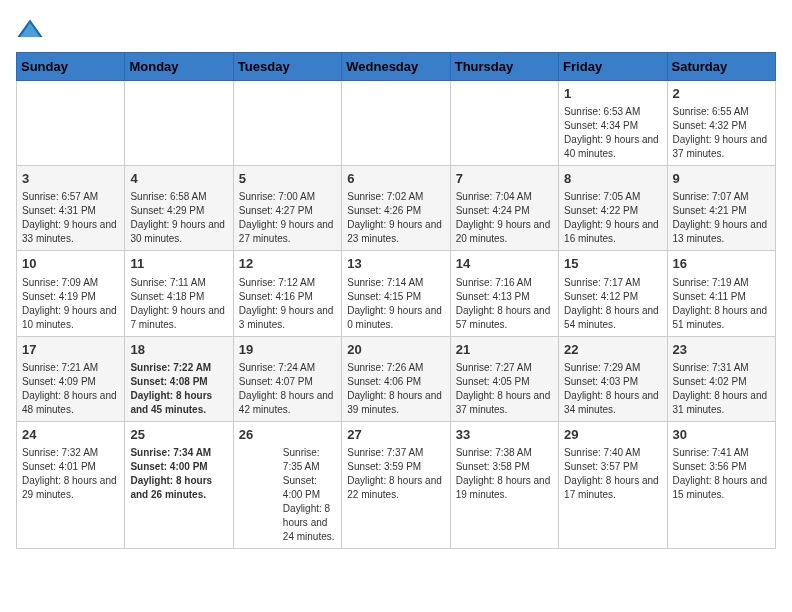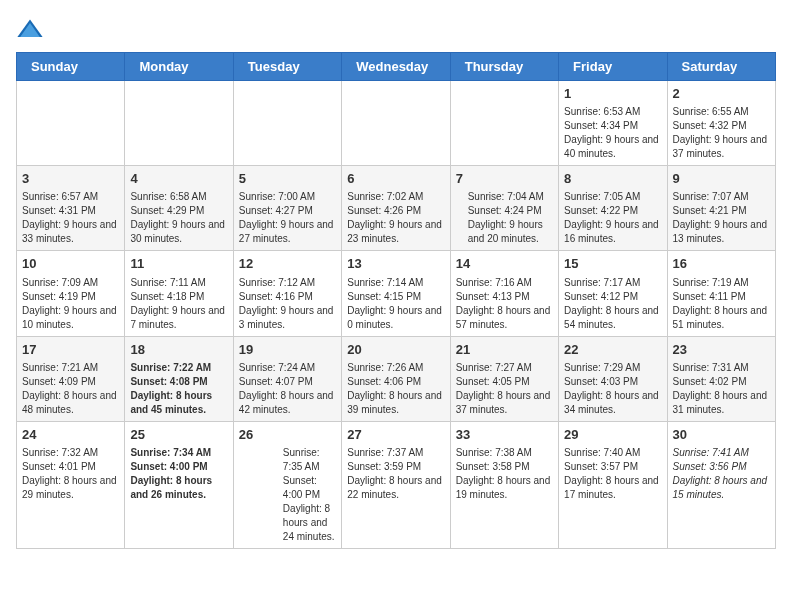--- a/index.html
+++ b/index.html
@@ -45,22 +45,22 @@
       color: #444;
       margin-top: 2px;
     }
     .calendar {
       width: 100%;
       border-collapse: collapse;
       font-size: 11px;
     }
     .calendar th {
       background: #3a7dc9;
-      color: #ffffff;
-      padding: 6px 14px;
+      color: #000000;
+      padding: 6px 4px;
       text-align: left;
       font-size: 13px;
       font-weight: bold;
       border: 1px solid #2a6ab8;
     }
     .calendar td {
       vertical-align: top;
       padding: 4px 5px;
       border: 1px solid #ccc;
       width: calc(100% / 7);
@@ -158,21 +158,21 @@
 Daylight: 9 hours and 27 minutes.</div>
         </td>
         <td>
           <span class="day-num">6</span>
           <div class="day-info" style="white-space: pre-line;">Sunrise: 7:02 AM
 Sunset: 4:26 PM
 Daylight: 9 hours and 23 minutes.</div>
         </td>
         <td>
           <span class="day-num">7</span>
-          <div class="day-info" style="white-space: pre-line; margin-left: 12px;">Sunrise: 7:04 AM
+          <div class="day-info" style="white-space: pre-line;">Sunrise: 7:04 AM
 Sunset: 4:24 PM
 Daylight: 9 hours and 20 minutes.</div>
         </td>
         <td>
           <span class="day-num">8</span>
           <div class="day-info" style="white-space: pre-line;">Sunrise: 7:05 AM
 Sunset: 4:22 PM
 Daylight: 9 hours and 16 minutes.</div>
         </td>
         <td>
@@ -302,19 +302,19 @@
 Daylight: 8 hours and 19 minutes.</div>
         </td>
         <td>
           <span class="day-num">29</span>
           <div class="day-info" style="white-space: pre-line;">Sunrise: 7:40 AM
 Sunset: 3:57 PM
 Daylight: 8 hours and 17 minutes.</div>
         </td>
         <td>
           <span class="day-num">30</span>
-          <div class="day-info" style="white-space: pre-line; font-style: italic;">Sunrise: 7:41 AM
+          <div class="day-info" style="white-space: pre-line;">Sunrise: 7:41 AM
 Sunset: 3:56 PM
 Daylight: 8 hours and 15 minutes.</div>
         </td>
       </tr>
     </tbody>
 </table>
 
 </body></html>

